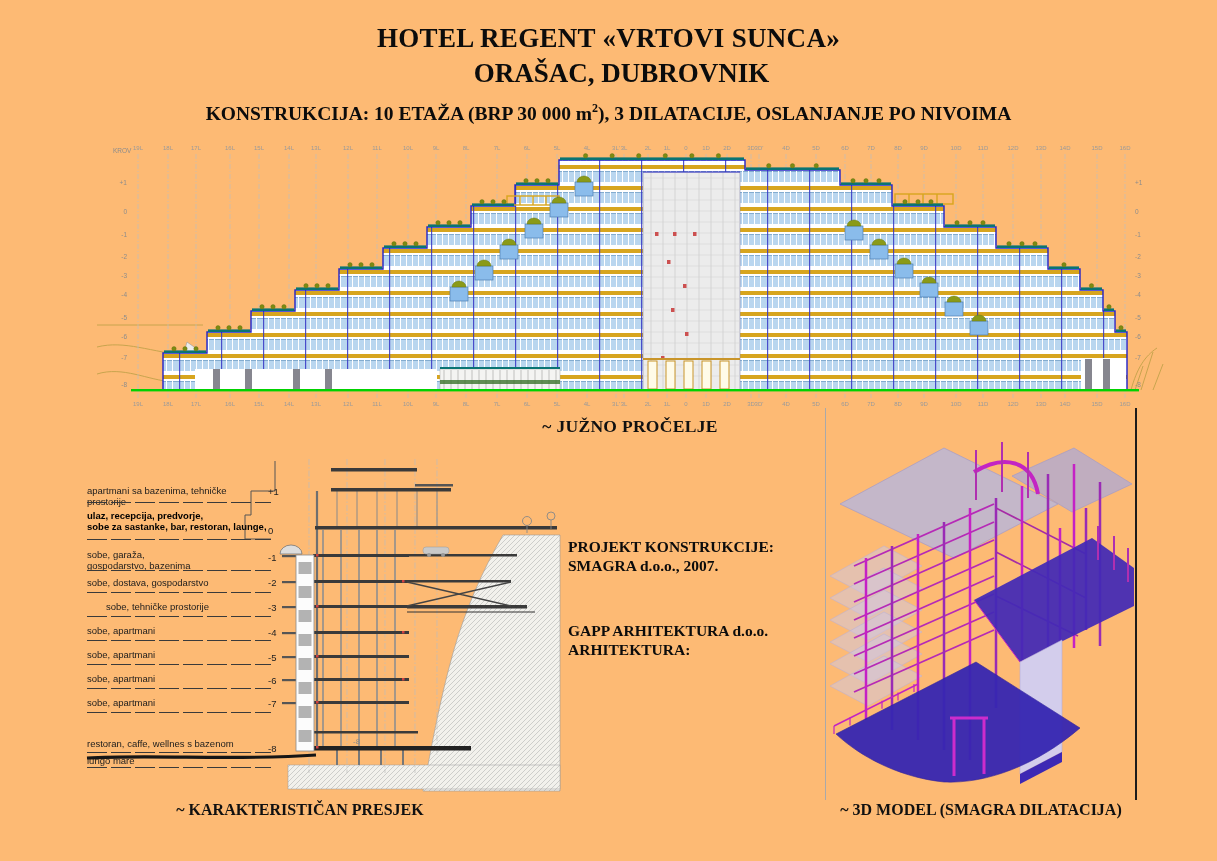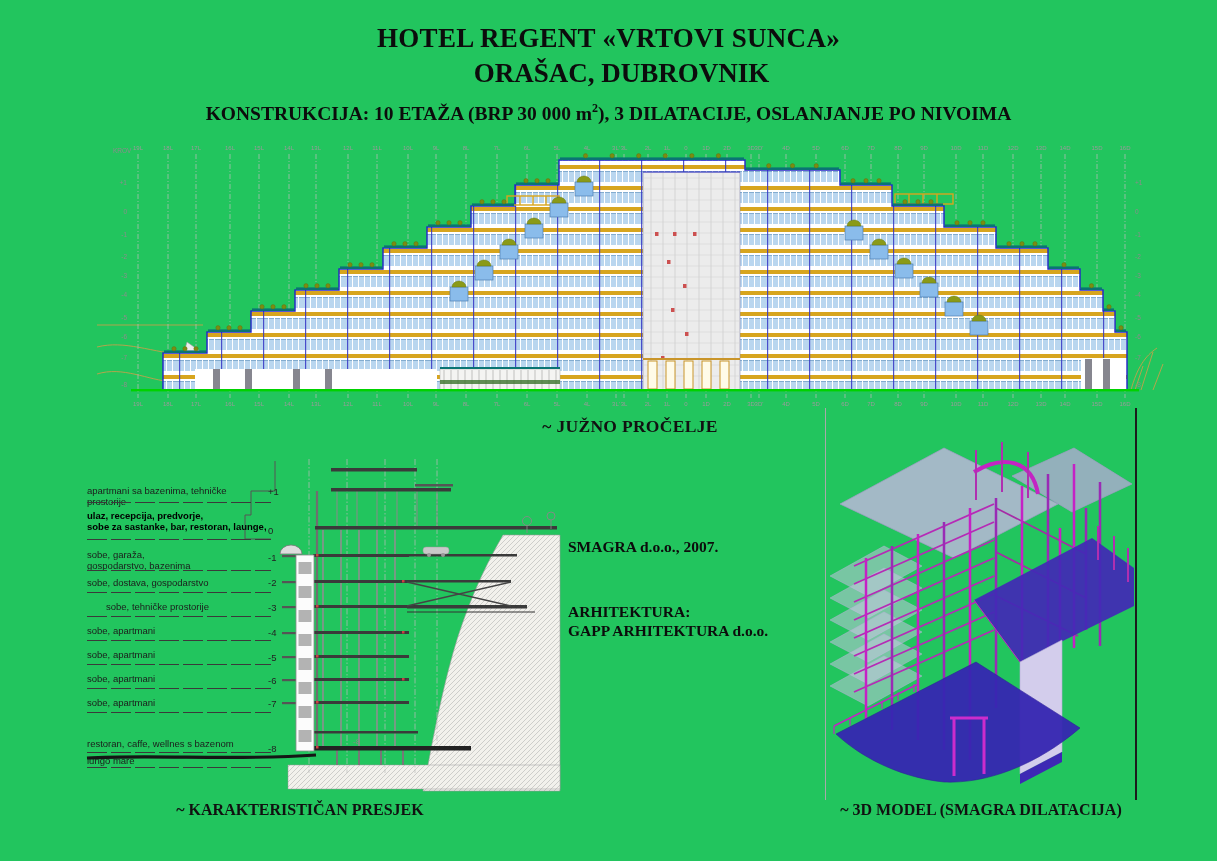--- a/index.html
+++ b/index.html
@@ -1,16 +1,16 @@
 <!DOCTYPE html>
 <html><head>
 <meta charset="utf-8">
 <style>
   html,body{margin:0;padding:0;background:#fff}
-  .page{position:relative;width:1217px;height:861px;background:#22c55e;overflow:hidden;
+  .page{position:relative;width:1217px;height:861px;background:#fdba74;overflow:hidden;
         font-family:"Liberation Serif",serif;color:#111}
   .t1{position:absolute;top:23px;left:0;width:100%;text-align:center;
       font-size:27px;font-weight:bold;letter-spacing:.3px;color:#0c0c0c}
   .t2{position:absolute;top:58px;left:13px;width:100%;text-align:center;
       font-size:27px;font-weight:bold;color:#0c0c0c}
   .sub{position:absolute;top:101px;left:0;width:100%;text-align:center;
        font-size:19.5px;font-weight:bold;color:#0c0c0c}
   .sub sup{font-size:12px}
   .facade{position:absolute;left:95px;top:142px;width:1070px;height:266px}
   .fcap{position:absolute;top:416px;left:95px;width:1070px;text-align:center;
@@ -598,24 +598,25 @@
         <div class="sunder" style="top: 297px;"></div>
         <div class="slevel" style="top: 288px;">-8</div>
         <div class="srow" style="top: 300px;">
           <div>lungo mare</div>
         </div>
         <div class="sunder" style="top: 312px;"></div>
       </div>
   </div>
 
   <div class="credits">
+    <div>PROJEKT KONSTRUKCIJE:</div>
     <div>SMAGRA d.o.o., 2007.</div>
     <div class="gap"></div>
+    <div>GAPP ARHITEKTURA d.o.o.</div>
     <div>ARHITEKTURA:</div>
-    <div>GAPP ARHITEKTURA d.o.o.</div>
   </div>
 
   <div class="p3d">
     <svg width="310" height="390" viewBox="0 0 310 390">
       <g>
 
         <polygon points="14,96 118,40 232,96 128,150" fill="rgba(186,182,216,0.85)" stroke="#a39bc8" stroke-width="0.7"></polygon>
         <polygon points="186,68 248,40 306,76 246,104" fill="rgba(176,170,210,0.8)" stroke="#a39bc8" stroke-width="0.7"></polygon>
 
         <g id="m3d-plates">

